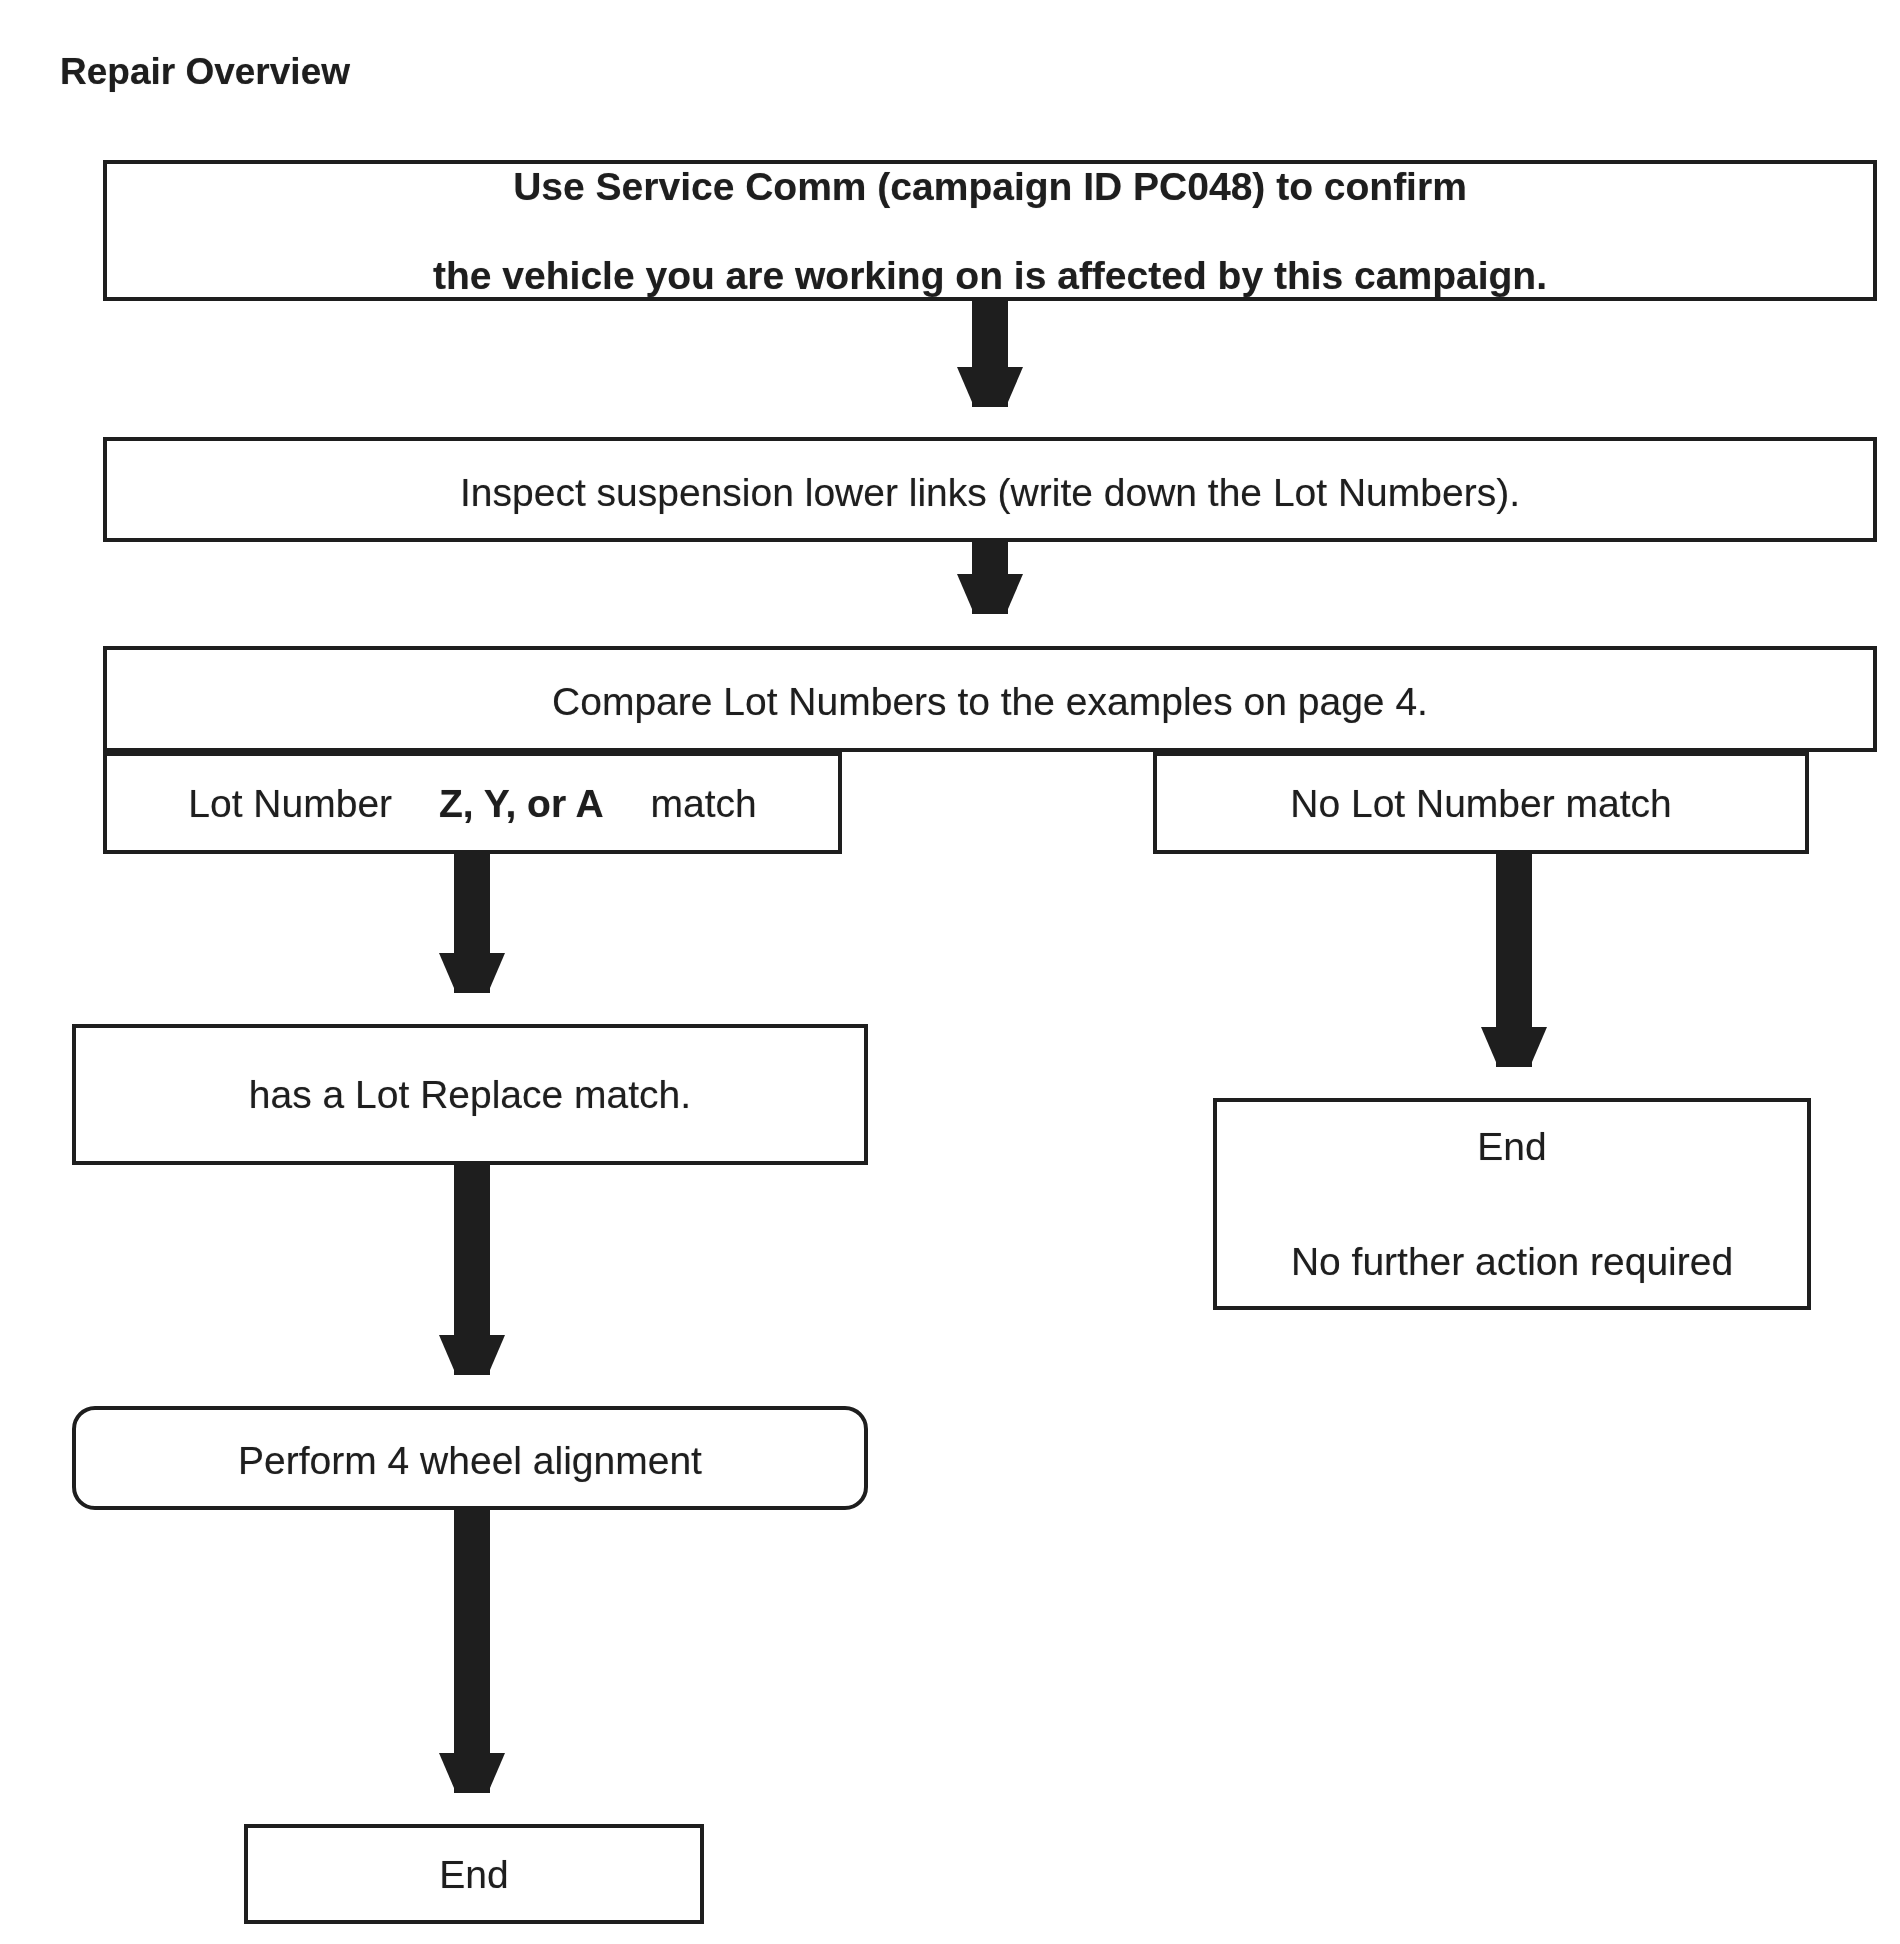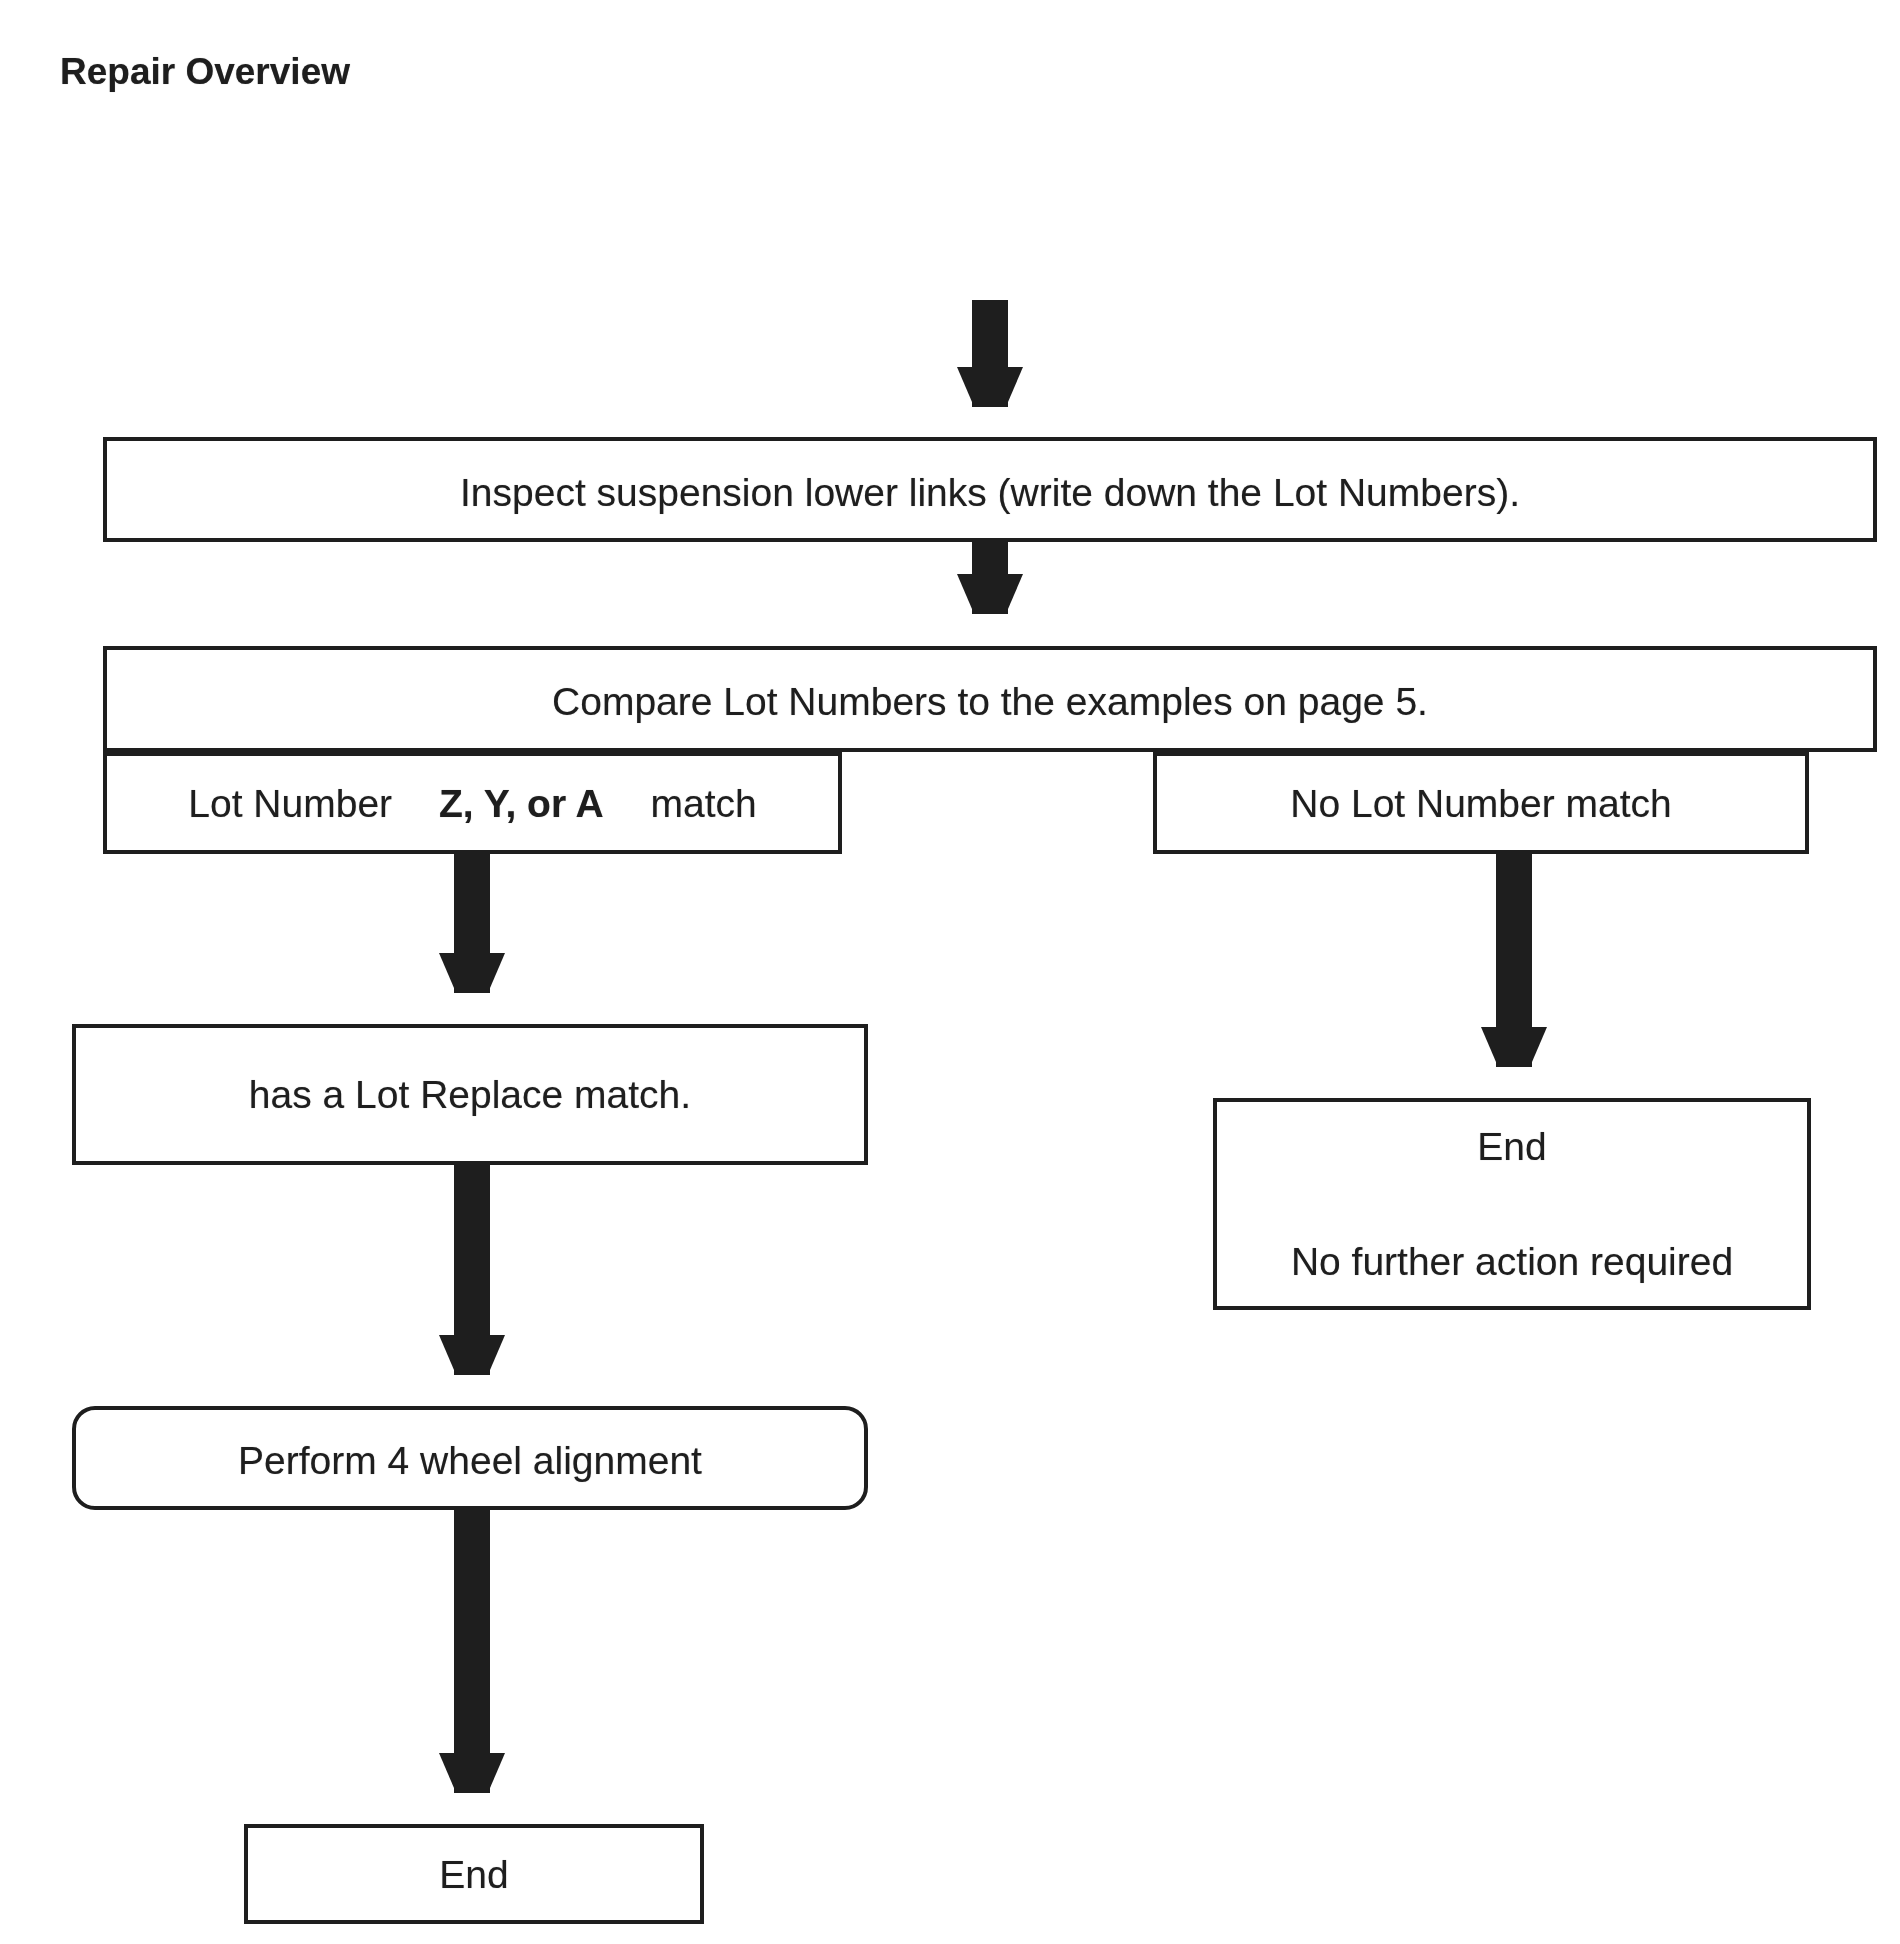--- a/index.html
+++ b/index.html
@@ -55,37 +55,41 @@
   }
   .gap-lines{row-gap:35px;line-height:44px;}
 </style>
 </head>
 <body>
 
 <div class="stage">
 
   <div class="doc-title">Repair Overview</div>
 
+  <div class="node bold" style="left:85px;top:142px;width:1774px;height:141px;">
+    <div>Use Service Comm (campaign ID PC048) to confirm</div>
+    <div>the vehicle you are working on is affected by this campaign.</div>
+  </div>
 
   <div class="arrow" style="left:953px;top:282px;height:138px;">
     <div class="stem"></div>
     <div class="head"></div>
   </div>
 
   <div class="node pad-b" style="left:85px;top:419px;width:1774px;height:105px;">
     <div>Inspect suspension lower links (write down the Lot Numbers).</div>
   </div>
 
   <div class="arrow" style="left:953px;top:523px;height:104px;">
     <div class="stem"></div>
     <div class="head"></div>
   </div>
 
   <div class="node pad-b" style="left:85px;top:628px;width:1774px;height:106px;">
-    <div>Compare Lot Numbers to the examples on page 5.</div>
+    <div>Compare Lot Numbers to the examples on page 4.</div>
   </div>
 
   <div class="node" style="left:85px;top:734px;width:739px;height:102px;">
     <div><span>Lot Number </span><span class="em">Z, Y, or A</span><span> match</span></div>
   </div>
 
   <div class="node" style="left:1135px;top:734px;width:656px;height:102px;">
     <div>No Lot Number match</div>
   </div>
 

